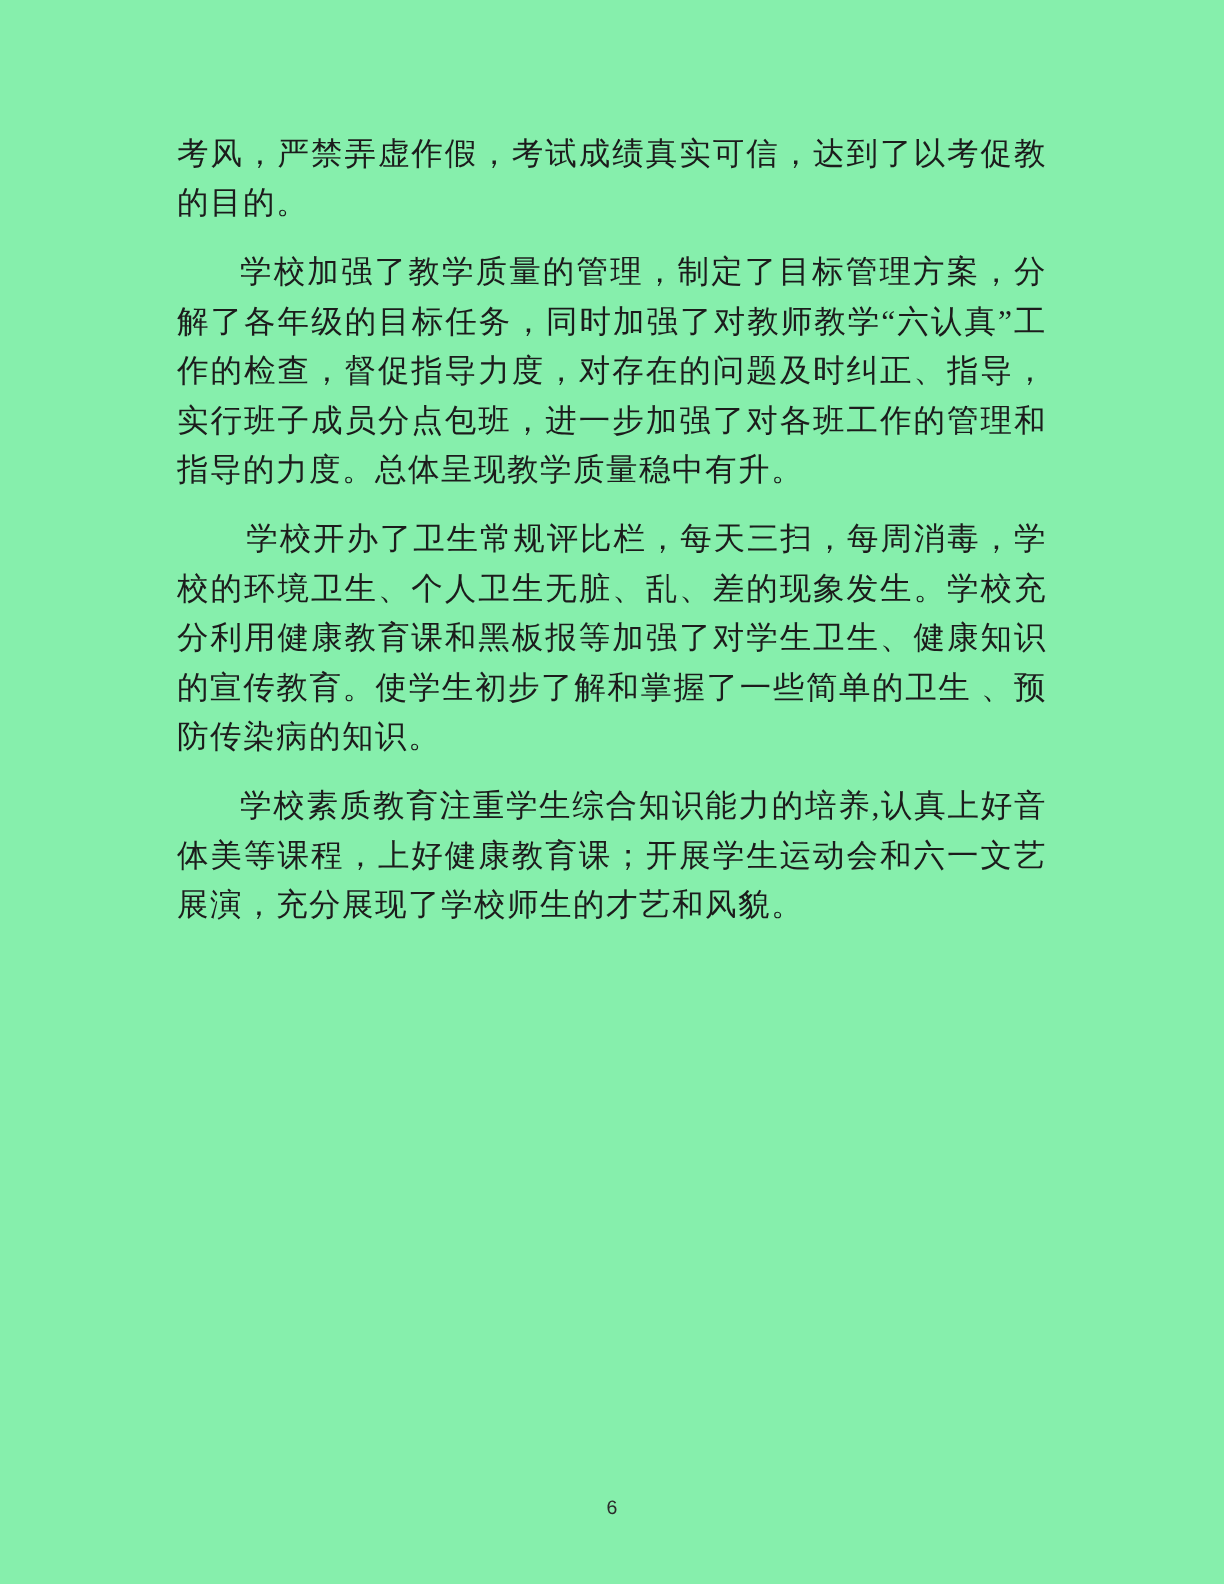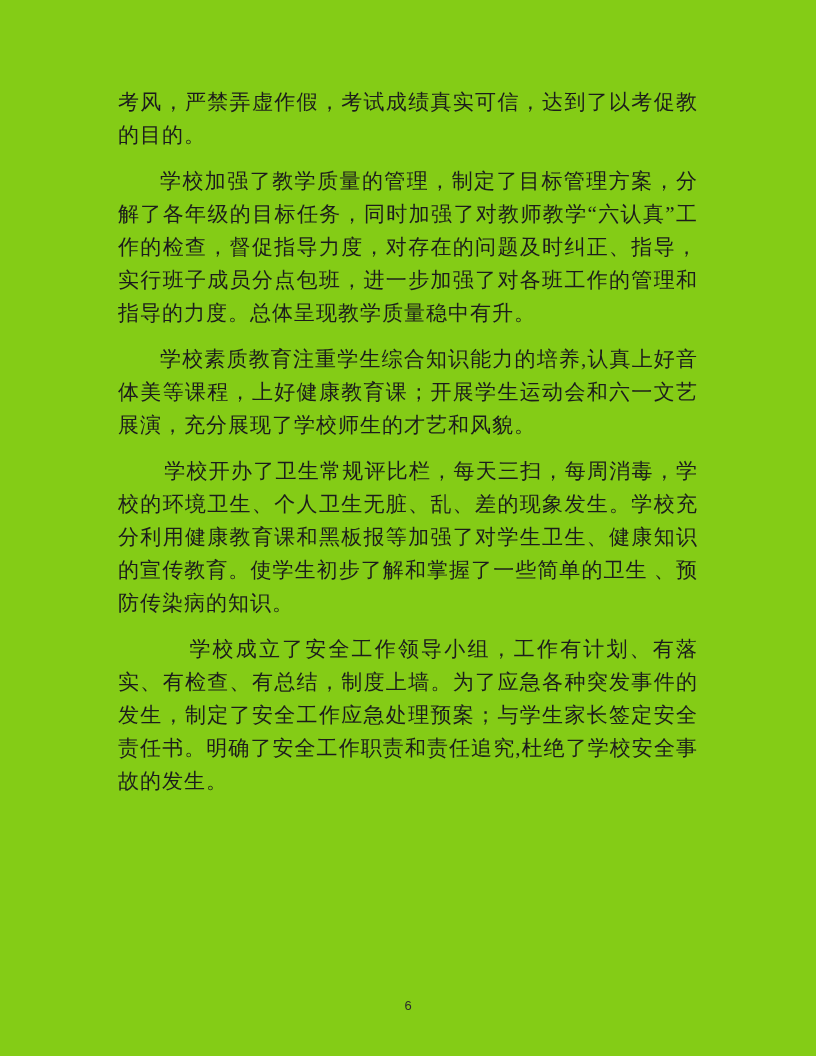--- a/index.html
+++ b/index.html
@@ -4,21 +4,21 @@
 <style>
   html, body {
     margin: 0;
     padding: 0;
     background: #ffffff;
   }
   .page {
     position: relative;
     width: 816px;
     height: 1056px;
-    background: #84cc16;
+    background: #86efac;
     overflow: hidden;
     font-family: "Liberation Serif", "DejaVu Serif", serif;
   }
   .content {
     position: absolute;
     left: 118px;
     top: 86px;
     width: 580px;
   }
   p.doc-para {
@@ -48,21 +48,20 @@
     color: #2b2b2b;
   }
 </style>
 </head>
 <body>
 
 <div class="page">
   <div class="content">
     <p class="doc-para indent-0">考风，严禁弄虚作假，考试成绩真实可信，达到了以考促教的目的。</p>
     <p class="doc-para indent-2">学校加强了教学质量的管理，制定了目标管理方案，分解了各年级的目标任务，同时加强了对教师教学“六认真”工作的检查，督促指导力度，对存在的问题及时纠正、指导，实行班子成员分点包班，进一步加强了对各班工作的管理和指导的力度。总体呈现教学质量稳中有升。</p>
+    <p class="doc-para indent-2b">学校开办了卫生常规评比栏，每天三扫，每周消毒，学校的环境卫生、个人卫生无脏、乱、差的现象发生。学校充分利用健康教育课和黑板报等加强了对学生卫生、健康知识的宣传教育。使学生初步了解和掌握了一些简单的卫生 、预防传染病的知识。</p>
     <p class="doc-para indent-2">学校素质教育注重学生综合知识能力的培养,认真上好音体美等课程，上好健康教育课；开展学生运动会和六一文艺展演，充分展现了学校师生的才艺和风貌。</p>
-    <p class="doc-para indent-2b">学校开办了卫生常规评比栏，每天三扫，每周消毒，学校的环境卫生、个人卫生无脏、乱、差的现象发生。学校充分利用健康教育课和黑板报等加强了对学生卫生、健康知识的宣传教育。使学生初步了解和掌握了一些简单的卫生 、预防传染病的知识。</p>
-    <p class="doc-para indent-3">学校成立了安全工作领导小组，工作有计划、有落实、有检查、有总结，制度上墙。为了应急各种突发事件的发生，制定了安全工作应急处理预案；与学生家长签定安全责任书。明确了安全工作职责和责任追究,杜绝了学校安全事故的发生。</p>
   </div>
 
   <div class="page-footer">
     <span class="page-number">6</span>
   </div>
 </div>
 
 </body></html>

